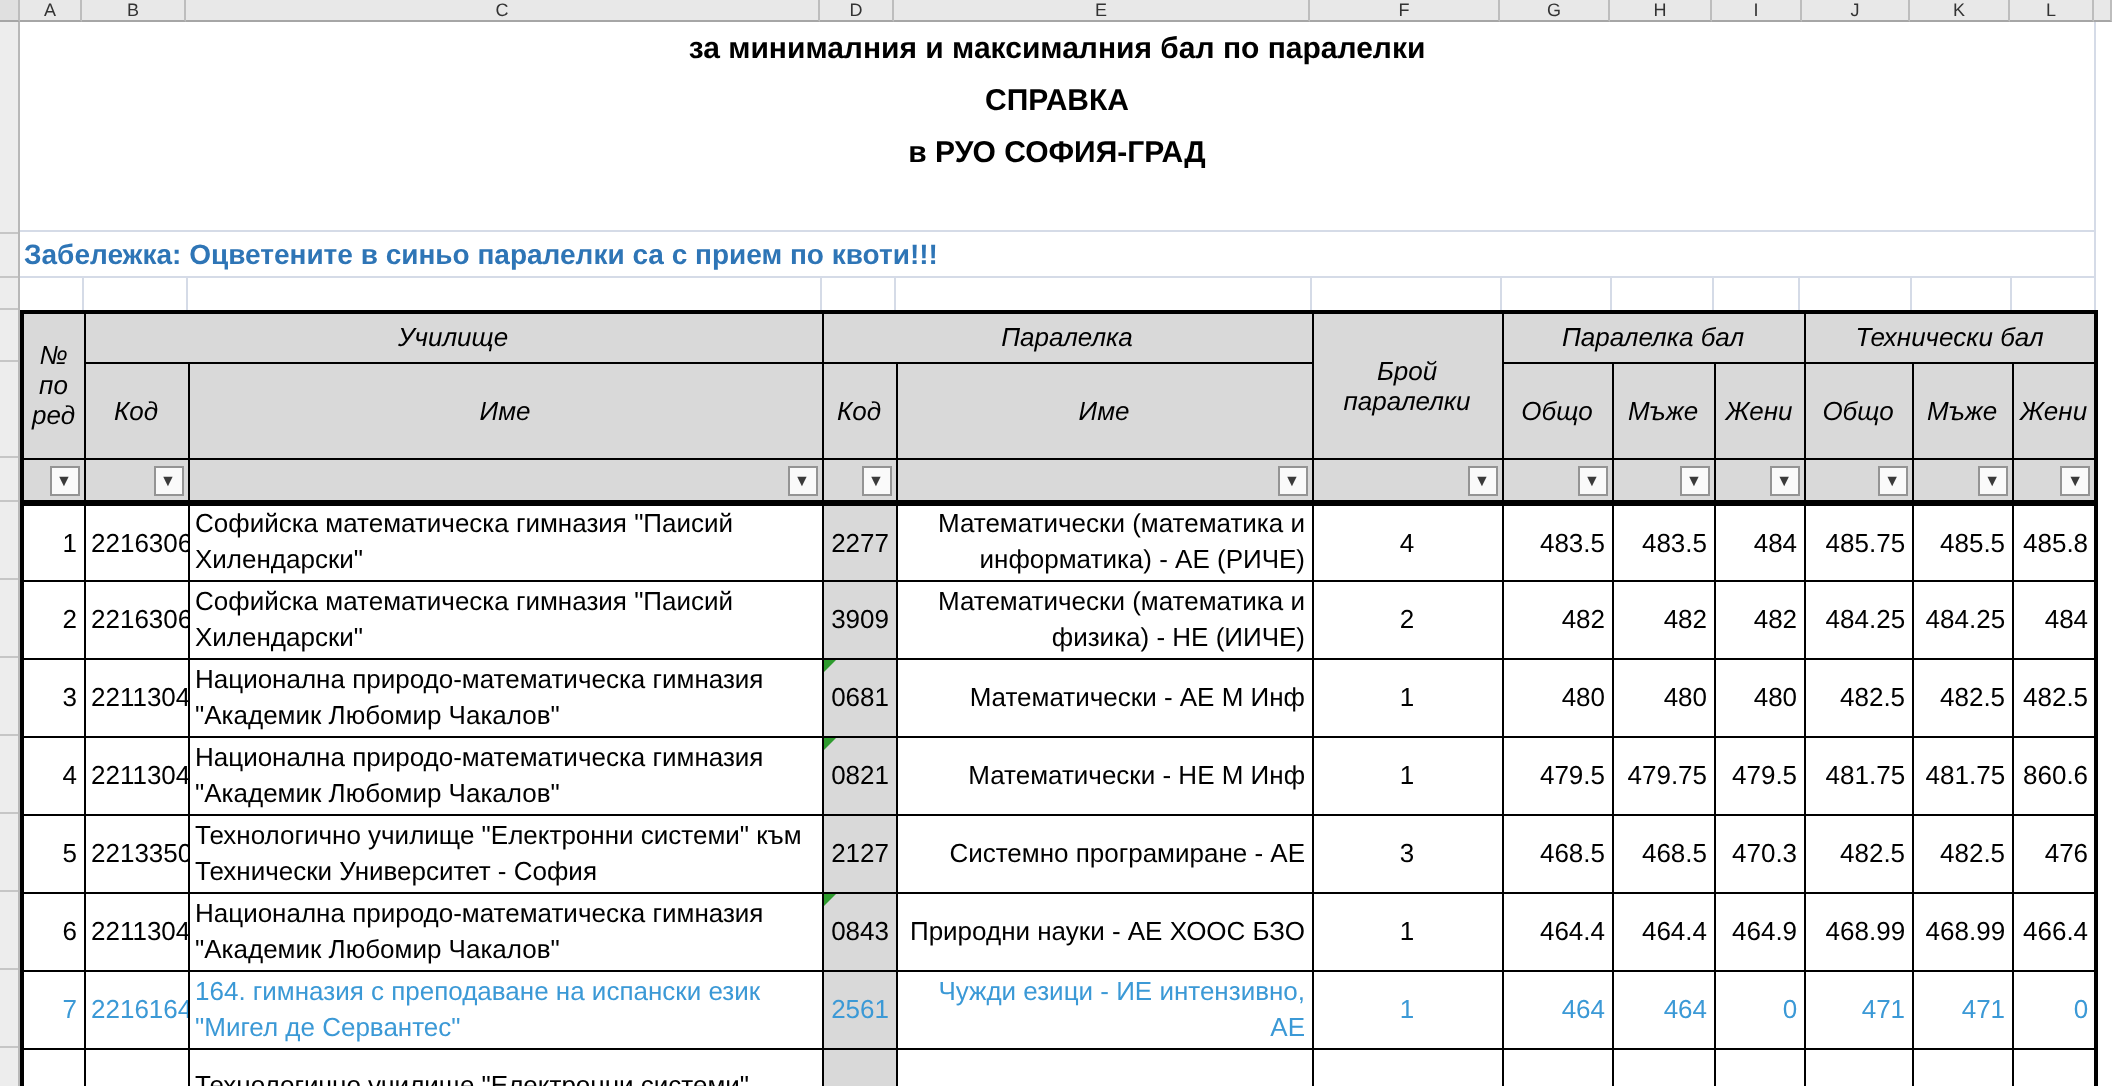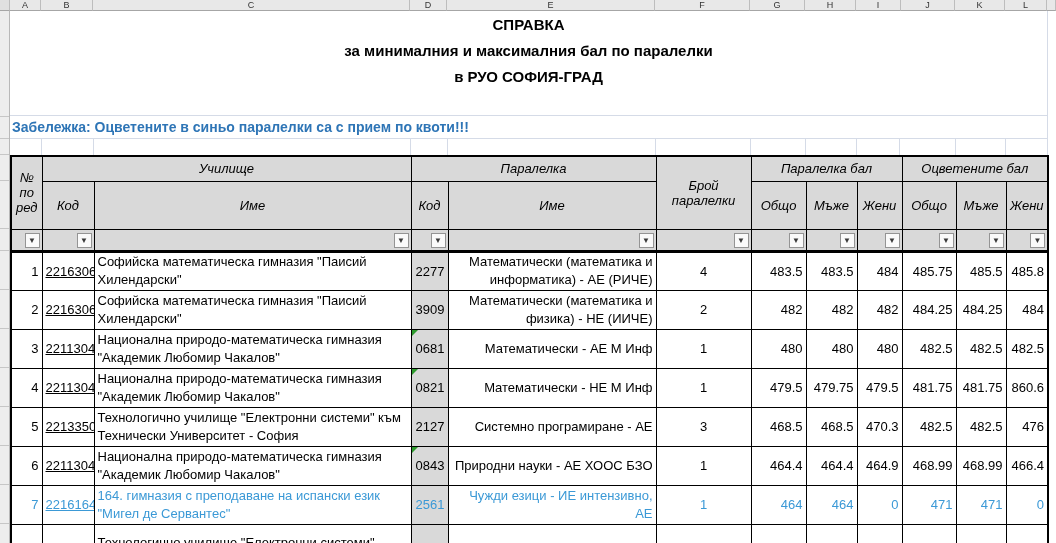--- a/index.html
+++ b/index.html
@@ -43,21 +43,21 @@
   tr.filter { height:22px; }
   tr.filter td { background:var(--hdr-fill,#d9d9d9); border-bottom:3px solid #000;
     vertical-align:middle; position:relative; }
   .dd { position:absolute; right:2px; top:3px; width:15px; height:15px; background:#fafafa;
     border:1px solid #949494; font-size:8px; line-height:13px; text-align:center; color:#3a3a3a;
     cursor:pointer; }
 
   tr.data-row { height:39px; }
   tr.data-row td { font-size:13px; vertical-align:middle; padding:0 3px; color:#000; background:#fff; }
   td.c-num   { text-align:right; padding-right:4px; }
-  td.c-scode { text-align:right; padding-right:3px;text-decoration:underline; }
+  td.c-scode { text-align:right; padding-right:3px; }
   td.c-sname { text-align:left; font-size:12.5px; line-height:18px; }
   td.c-ccode { text-align:right; padding-right:3px; background:var(--hdr-fill,#d9d9d9) !important; position:relative; }
   td.c-cname { text-align:right; font-size:12.5px; line-height:18px; }
   td.c-count { text-align:center; }
   td.c-n     { text-align:right; font-size:12px; padding-right:4px; }
   tr.quota td { color:var(--quota-blue,#3b99d6); }
   td.flagged::before { content:""; position:absolute; top:0; left:0; width:0; height:0;
     border-top:6px solid var(--flag-green,#2e9b2e); border-right:6px solid transparent; }
 </style>
 </head>
@@ -109,22 +109,22 @@
       <div class="gl" style="left: 750px; top: 139px; width: 1px; height: 16px;"></div>
       <div class="gl" style="left: 805px; top: 139px; width: 1px; height: 16px;"></div>
       <div class="gl" style="left: 856px; top: 139px; width: 1px; height: 16px;"></div>
       <div class="gl" style="left: 899px; top: 139px; width: 1px; height: 16px;"></div>
       <div class="gl" style="left: 955px; top: 139px; width: 1px; height: 16px;"></div>
       <div class="gl" style="left: 1005px; top: 139px; width: 1px; height: 16px;"></div>
       <div class="gl" style="left: 1047px; top: 11px; width: 1px; height: 144px;"></div>
     </div>
 
   <div class="title-block">
+    <div>за минималния и максималния бал по паралелки</div>
     <div>СПРАВКА</div>
-    <div>за минималния и максималния бал по паралелки</div>
     <div>в РУО СОФИЯ-ГРАД</div>
   </div>
 
   <div class="note">Забележка: Оцветените в синьо паралелки са с прием по квоти!!!</div>
 
   <table class="main">
     <colgroup>
       <col style="width:31px">
         <col style="width:52px">
         <col style="width:317px">
@@ -138,21 +138,21 @@
         <col style="width:50px">
         <col style="width:42px">
     </colgroup>
     <tbody>
       <tr class="hdr1">
         <td class="h" rowspan="2">№ по ред</td>
         <td class="h" colspan="2">Училище</td>
         <td class="h thickL" colspan="2">Паралелка</td>
         <td class="h thickL" rowspan="2">Брой паралелки</td>
         <td class="h thickL" colspan="3">Паралелка бал</td>
-        <td class="h thickL" colspan="3">Оцветените бал</td>
+        <td class="h thickL" colspan="3">Технически бал</td>
       </tr>
       <tr class="hdr2">
         <td class="h">Код</td>
         <td class="h">Име</td>
         <td class="h thickL">Код</td>
         <td class="h">Име</td>
         <td class="h thickL">Общо</td>
         <td class="h">Мъже</td>
         <td class="h">Жени</td>
         <td class="h thickL">Общо</td>

